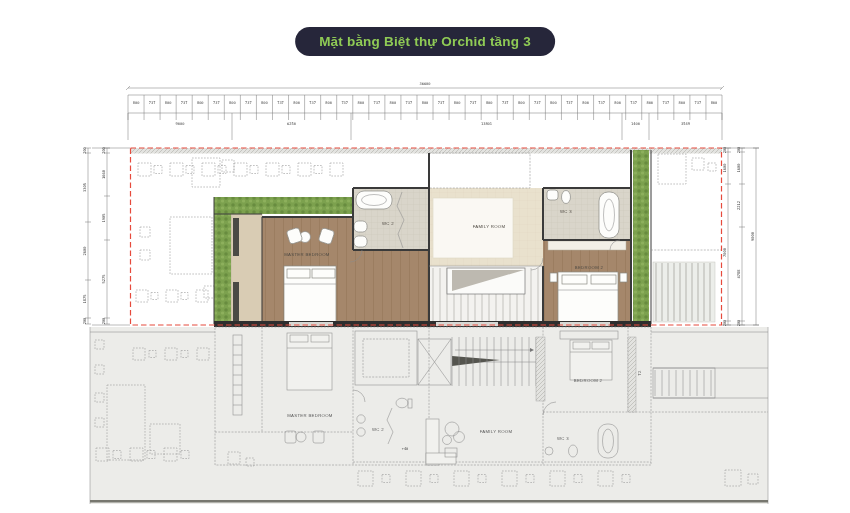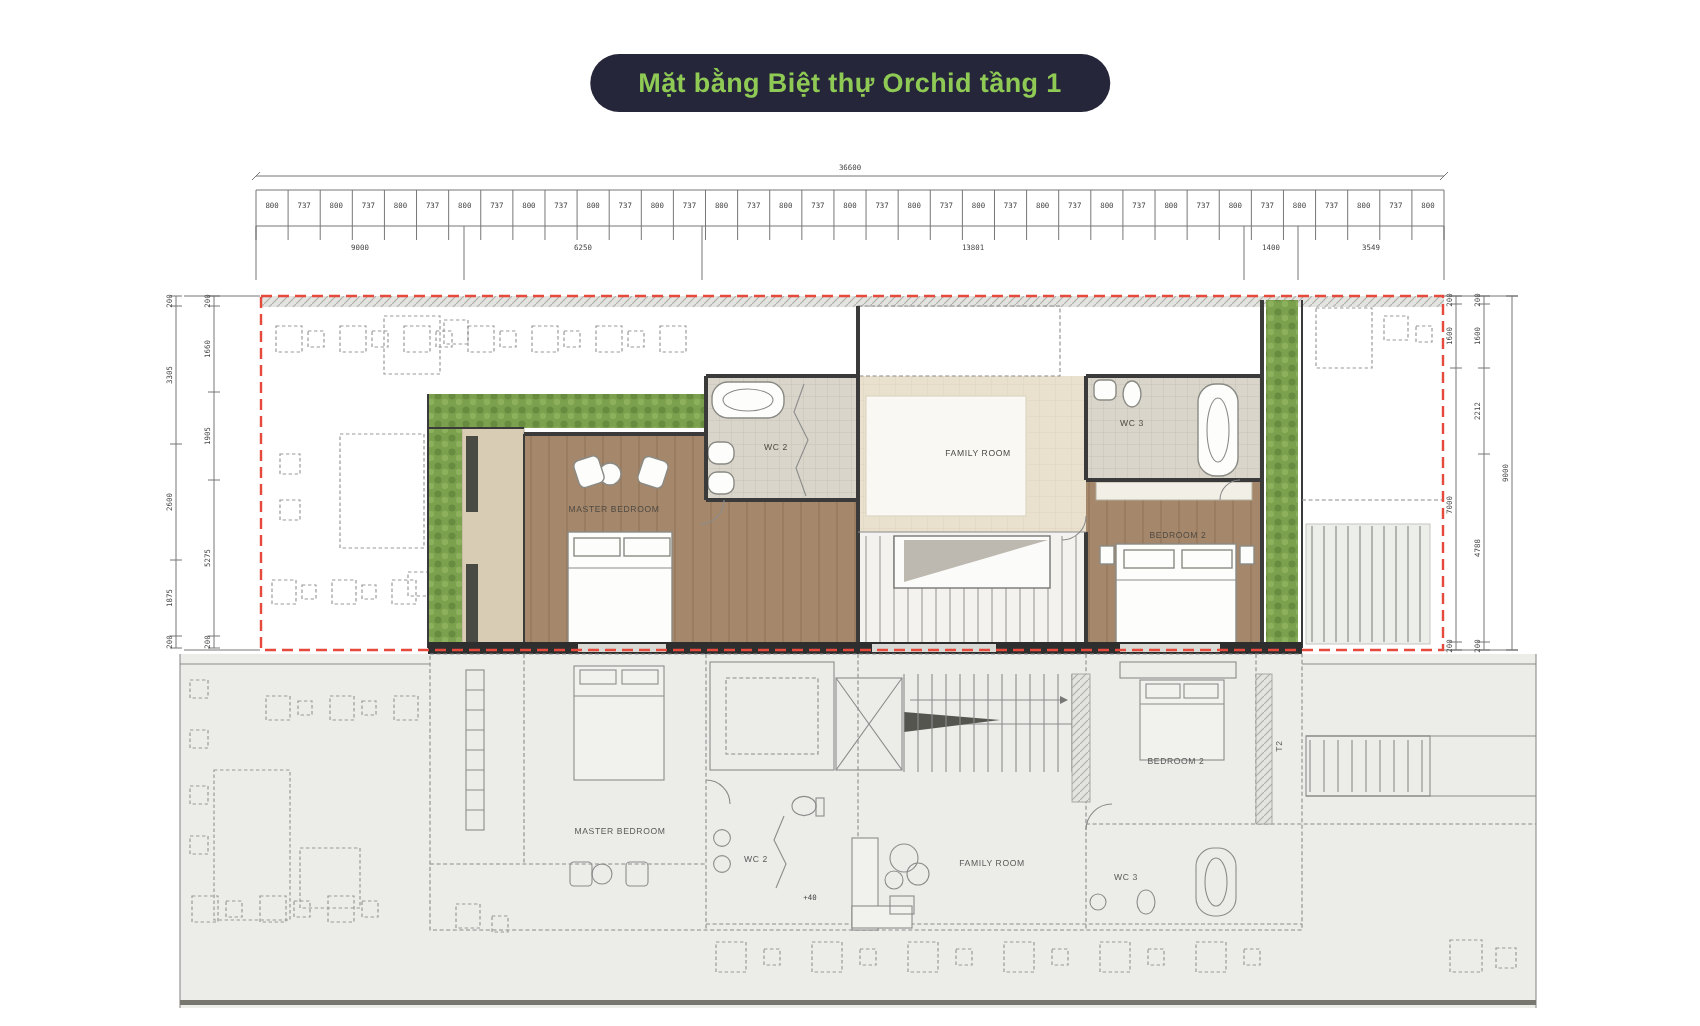--- a/index.html
+++ b/index.html
@@ -25,21 +25,21 @@
   .deck line{stroke:#b4b4ae;stroke-width:1;}
   .treadU line{stroke:#a6a29a;stroke-width:.6;}
   .treadC line{stroke:#8c8c8c;stroke-width:.55;}
 </style>
 </head>
 <body>
 
 <div class="stage">
 
   <div class="badge">
-    <span>Mặt bằng Biệt thự Orchid tầng 1</span>
+    <span>Mặt bằng Biệt thự Orchid tầng 3</span>
   </div>
 
   <svg width="850" height="513" viewBox="0 0 850 513">
     <defs>
       <pattern id="hedge" width="7" height="7" patternUnits="userSpaceOnUse">
         <rect width="7" height="7" fill="#7ca14e"></rect>
         <circle cx="2" cy="2" r="1.8" fill="#688c3f"></circle>
         <circle cx="5.5" cy="5" r="1.6" fill="#8db05c"></circle>
       </pattern>
       <pattern id="wood" width="9" height="9" patternUnits="userSpaceOnUse">

